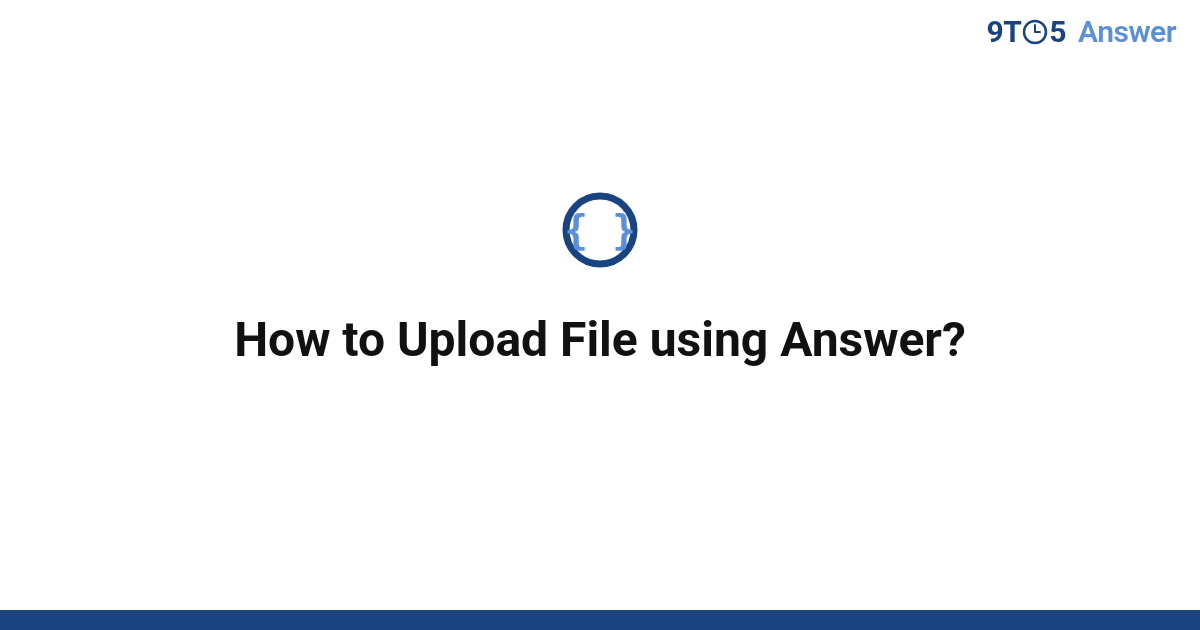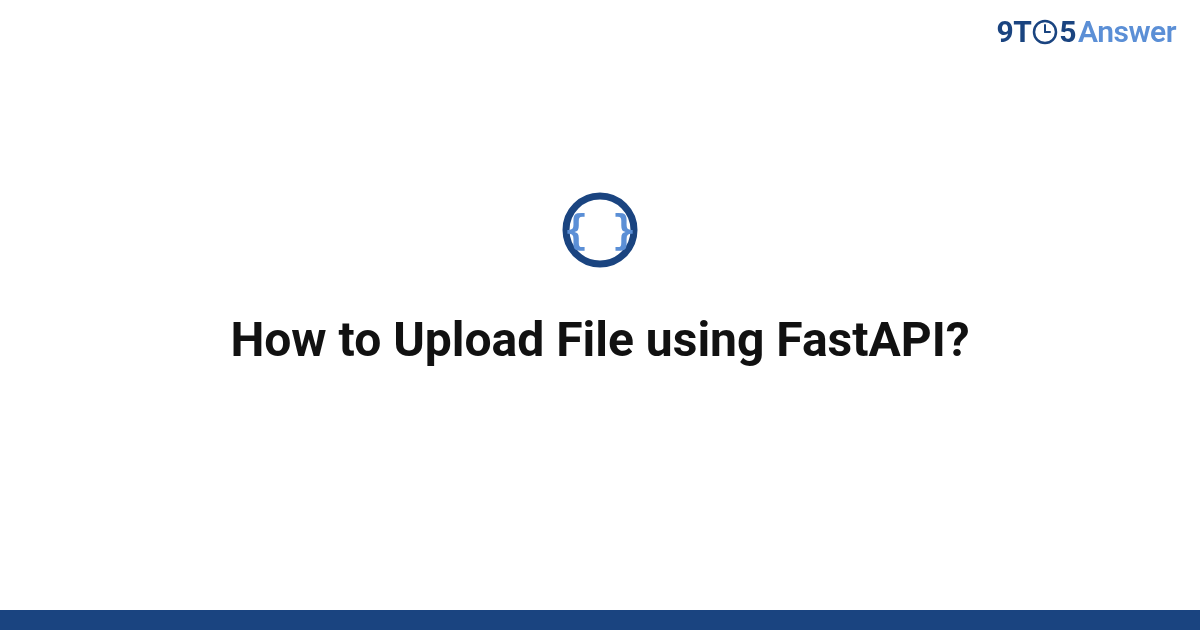--- a/index.html
+++ b/index.html
@@ -35,21 +35,21 @@
       display: inline-flex;
       align-items: center;
       margin: 0 1px;
     }
     .logo-5 {
       color: #1a4480;
     }
     .logo-answer {
       color: #5b8fd6;
       font-weight: 600;
-      margin-left: 2px;
+      margin-left: 12px;
     }
     .content {
       position: absolute;
       top: 0;
       left: 0;
       width: 100%;
       height: 100%;
       display: flex;
       flex-direction: column;
       align-items: center;
@@ -94,16 +94,16 @@
   </div>
 </div>
 
 <div class="content">
   <div class="icon-wrap">
     <svg width="78" height="78" viewBox="0 0 78 78">
       <circle cx="39" cy="39" r="34" fill="none" stroke="#1a4480" stroke-width="7"></circle>
       <text x="39" y="53" font-family="Consolas, Monaco, monospace" font-size="40" font-weight="700" fill="#5b8fd6" text-anchor="middle">{ }</text>
     </svg>
   </div>
-  <h1 class="title">How to Upload File using FastAPI?</h1>
+  <h1 class="title">How to Upload File using Answer?</h1>
 </div>
 
 <div class="footer-bar"></div>
 
 </body></html>

